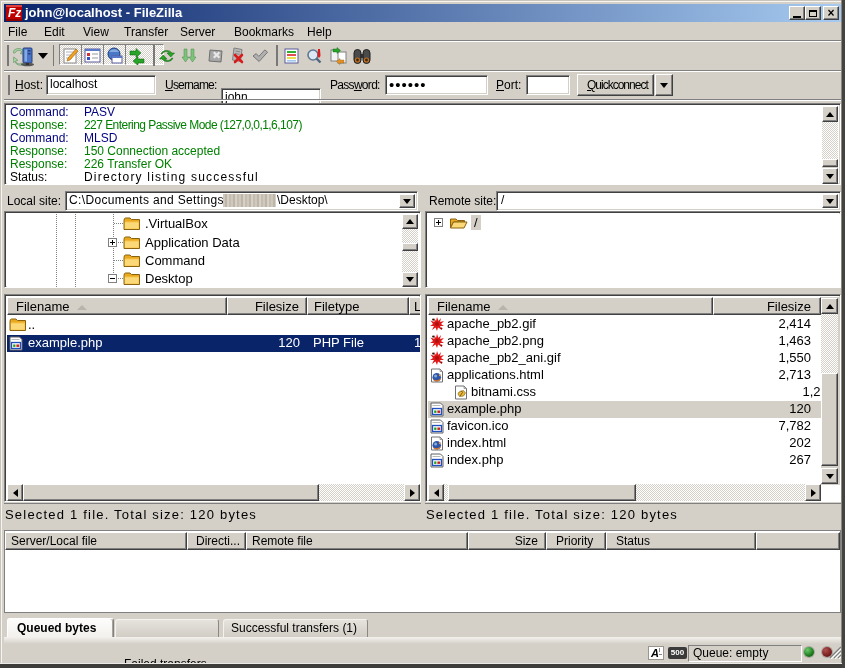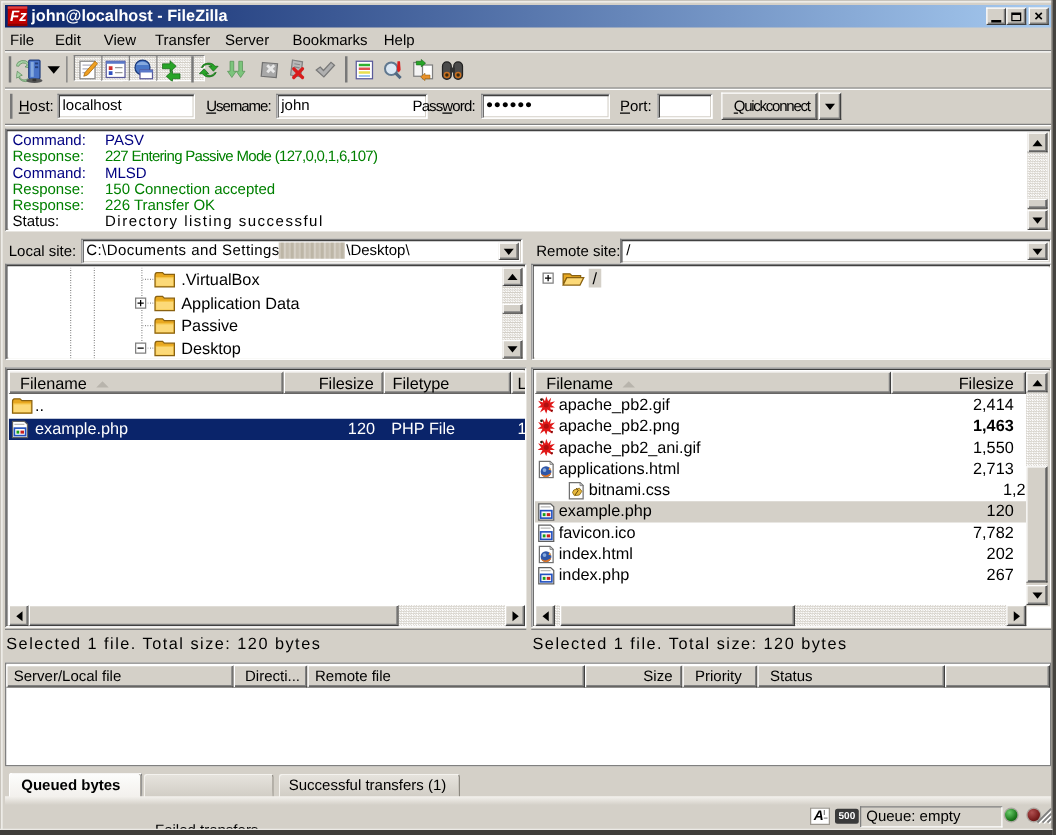--- a/index.html
+++ b/index.html
@@ -198,21 +198,21 @@
 <div class="abs" style="left:4px; top:70px; width:837px; height:1px; background:#808080;"></div>
 <div class="abs" style="left:4px; top:71px; width:837px; height:1px; background:#fff;"></div>
 
 <div class="abs" id="qc" style="left:4px; top:69px; width:837px; height:31px; font-size:12px;">
   <div class="abs" style="left:4px; top:6px; width:1.5px; height:20px; background:#787878;"></div>
   <span class="abs" style="left:11px; top:9px;"><u>H</u>ost:</span>
   <div class="abs tb" style="left:42px; top:6px; width:110px; height:20px;">
         <span class="abs" style="left:3px;top:1px;">localhost</span>
       </div>
   <span class="abs" style="left:161px; top:9px; letter-spacing:-0.8px;"><u>U</u>sername:</span>
-  <div class="abs tb" style="left:217px; top:6px; width:121px; height:20px;">
+  <div class="abs tb" style="left:217px; top:19px; width:100px; height:20px;">
         <span class="abs" style="left:3px;top:1px;">john</span>
       </div>
   <span class="abs" style="left:326px; top:9px; letter-spacing:-0.7px;">Pass<u>w</u>ord:</span>
   <div class="abs tb" style="left:381px; top:6px; width:103px; height:20px;">
         <span class="abs" style="left:3px;top:0px; font-size:15px; letter-spacing:1px;">••••••</span>
       </div>
   <span class="abs" style="left:492px; top:9px;"><u>P</u>ort:</span>
   <div class="abs tb" style="left:522px; top:6px; width:44px; height:20px;"></div>
   <div class="abs raised" style="left:573px; top:5px; width:77px; height:22px;">
         <span class="abs" style="left:9px;top:3px; letter-spacing:-1px;"><u>Q</u>uickconnect</span>
@@ -297,21 +297,21 @@
           <use href="#fold"></use>
         </svg>
     <svg class="abs" style="left:116px; top:39px;" width="18" height="15" viewBox="0 0 18 15">
           <use href="#fold"></use>
         </svg>
     <svg class="abs" style="left:116px; top:57px;" width="18" height="15" viewBox="0 0 18 15">
           <use href="#fold"></use>
         </svg>
     <span class="abs" style="left:138px; top:2px;">.VirtualBox</span>
     <span class="abs" style="left:138px; top:21px;">Application Data</span>
-    <span class="abs" style="left:138px; top:39px;">Passive</span>
+    <span class="abs" style="left:138px; top:39px;">Command</span>
     <span class="abs" style="left:138px; top:57px;">Desktop</span>
     <div class="abs" style="left:101px; top:24px; width:9px; height:9px; background:#fff; border:1px solid #808080;">
           <div class="abs" style="left:1px;top:3px;width:5px;height:1px;background:#000;"></div>
           <div class="abs" style="left:3px;top:1px;width:1px;height:5px;background:#000;"></div>
         </div>
     <div class="abs" style="left:101px; top:60px; width:9px; height:9px; background:#fff; border:1px solid #808080;">
           <div class="abs" style="left:1px;top:3px;width:5px;height:1px;background:#000;"></div>
         </div>
     <div class="abs" style="left:395px; top:0px; width:16px; height:73px; background:#d4d0c8;">
       <div class="abs raised ctr" style="left:0;top:0;width:16px;height:15px;">
@@ -397,21 +397,21 @@
               <use href="#redsplat"></use>
             </svg>
             <span class="abs" style="left:19px;top:0;">apache_pb2.gif</span>
             <span class="abs" style="right:10px;top:0;">2,414</span>
           </div>
       <div class="abs" style="left:0;top:18px;width:393px;height:17px;">
             <svg class="abs" style="left:2px;top:1px" width="14" height="15" viewBox="0 0 14 15">
               <use href="#redsplat"></use>
             </svg>
             <span class="abs" style="left:19px;top:0;">apache_pb2.png</span>
-            <span class="abs" style="right:10px;top:0;font-weight:bold;">1,463</span>
+            <span class="abs" style="right:10px;top:0;">1,463</span>
           </div>
       <div class="abs" style="left:0;top:35px;width:393px;height:17px;">
             <svg class="abs" style="left:2px;top:1px" width="14" height="15" viewBox="0 0 14 15">
               <use href="#redsplat"></use>
             </svg>
             <span class="abs" style="left:19px;top:0;">apache_pb2_ani.gif</span>
             <span class="abs" style="right:10px;top:0;">1,550</span>
           </div>
       <div class="abs" style="left:0;top:52px;width:393px;height:17px;">
             <svg class="abs" style="left:2px;top:1px" width="14" height="15" viewBox="0 0 14 15">

